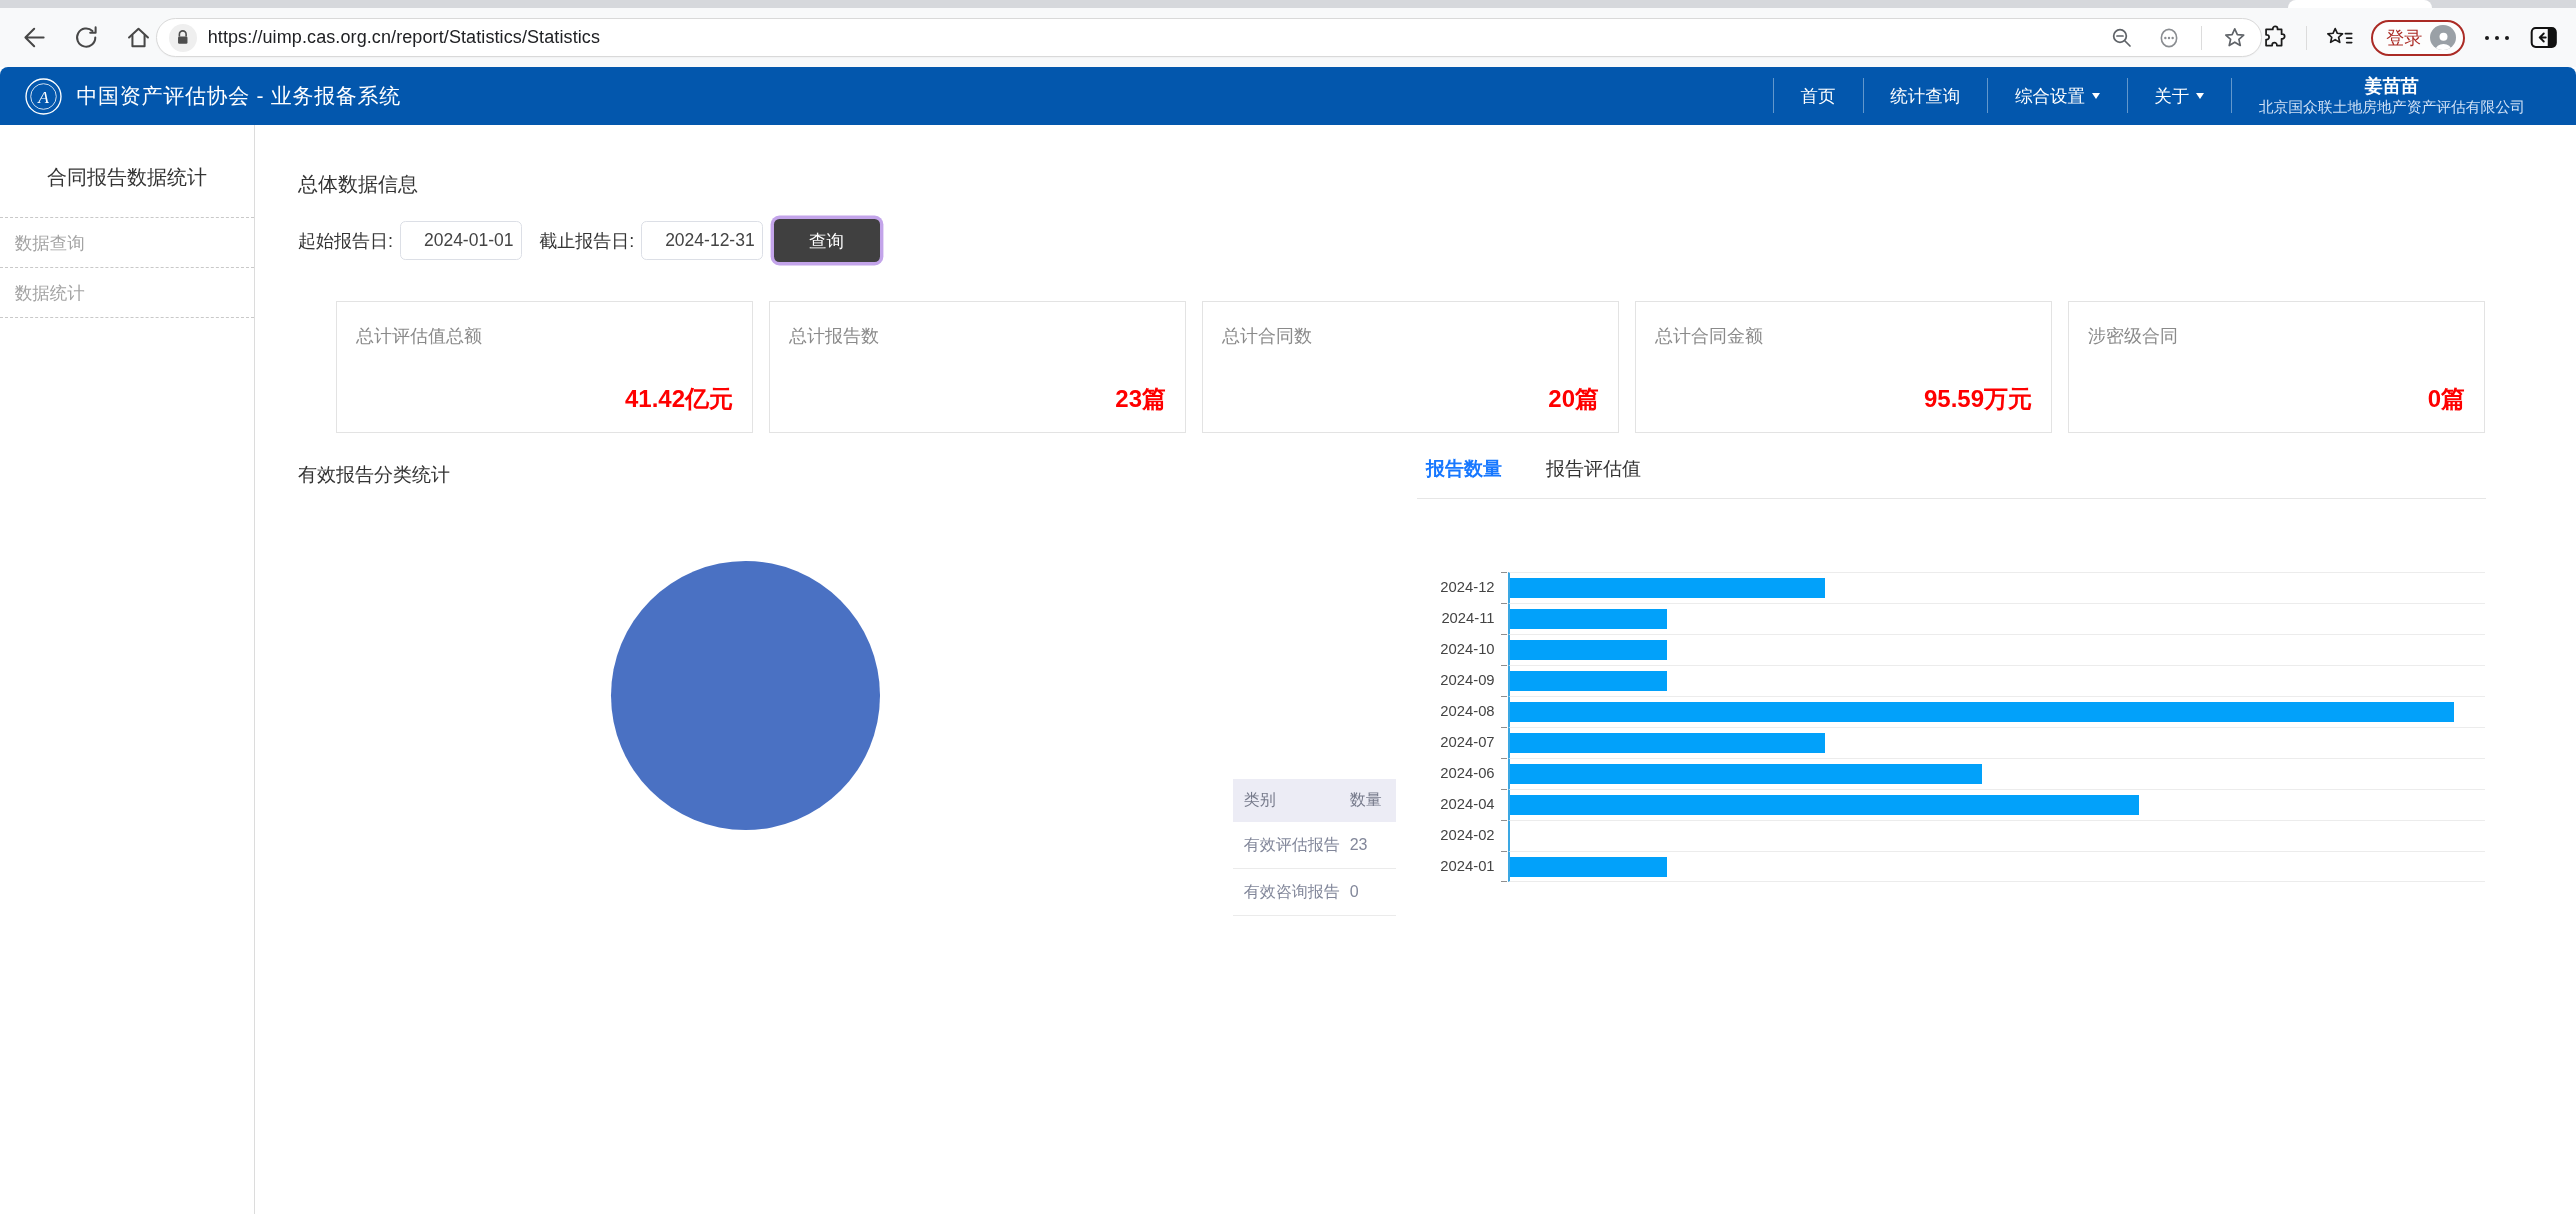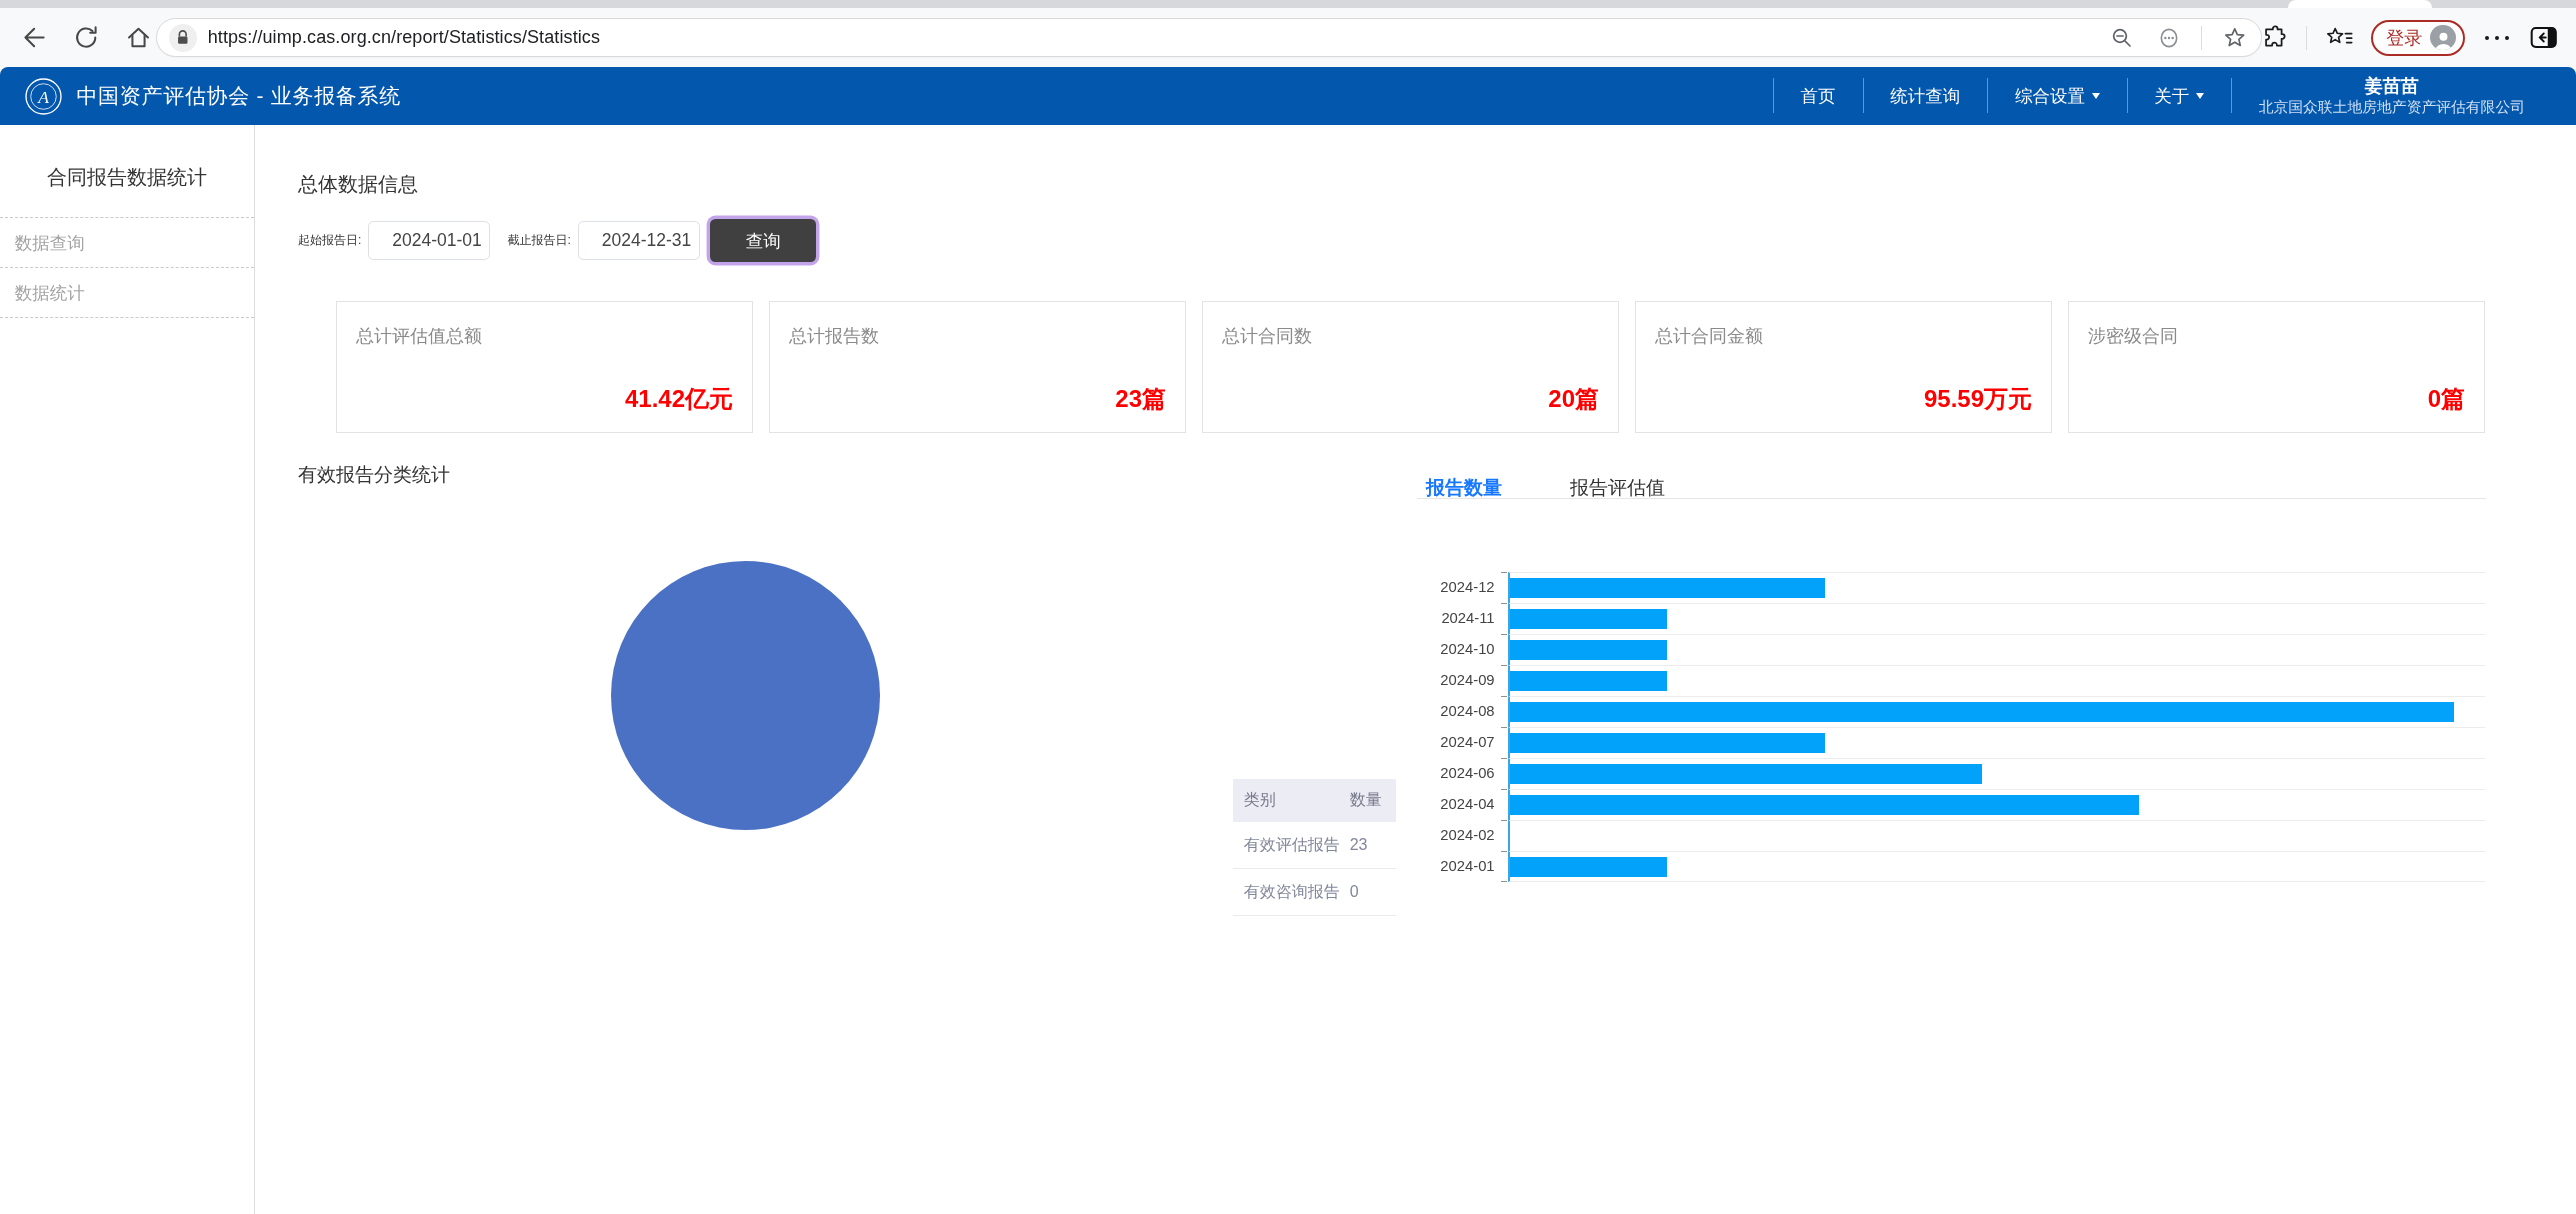--- a/index.html
+++ b/index.html
@@ -40,41 +40,41 @@
   
   .page-body { display:flex; height:1089px; }
   .sidebar { width:255px; flex:none; border-right:0.7px solid #dcdcdc; padding-top:39px; }
   .sidebar-title { text-align:center; font-size:20px; color:#333; padding-bottom:25.5px; border-bottom:0.7px dashed #c9c9c9; }
   .sidebar-item { height:50px; line-height:50px; padding-left:14.8px; font-size:17.5px; color:#a3a3a3; border-bottom:0.7px dashed #c9c9c9; cursor:pointer; }
 
   .main { position:relative; flex:1; }
   .overview-title { position:absolute; left:43px; top:46px; font-size:20px; color:#333; font-weight:500; }
 
   .filter-row { position:absolute; left:43px; top:94px; display:flex; align-items:center; }
-  .filter-label { font-size:12px; color:#333; margin-right:6.7px; white-space:nowrap; }
+  .filter-label { font-size:18px; color:#333; margin-right:6.7px; white-space:nowrap; }
   .date-input { width:122px; height:39px; border:0.7px solid #dcdfe6; border-radius:5.4px; font-size:17.5px; color:#444;
     text-align:center; font-family:"Liberation Sans",sans-serif; background:#fff;padding-left:16px; }
   .gap1 { width:17.5px; } .gap2 { width:10.7px; }
   .query-btn { width:106px; height:43px; background:#404040; border:none; border-radius:5.4px; color:#fff; font-size:17.5px;
     box-shadow:0 0 0 3.4px #c3a4ea; cursor:pointer; font-family:"Liberation Sans",sans-serif; }
 
   .cards-row { position:absolute; left:81px; top:176px; width:2149px; display:flex; gap:16px; }
   .stat-card { flex:1; height:132px; background:#fff; border:0.7px solid #e3e3e3; position:relative; }
   .card-title { position:absolute; left:19px; top:21.5px; font-size:18px; color:#8a8a8a; }
   .card-value { position:absolute; right:19px; bottom:17.5px; font-size:24px; font-weight:bold; color:#fe0000; }
 
   .pie-title { position:absolute; left:43px; top:337px; font-size:19px; color:#333; }
   .pie-circle { position:absolute; left:356px; top:436px; width:269px; height:269px; border-radius:50%; background:#4a71c3; cursor:pointer; }
 
   .mini-table { position:absolute; left:978px; top:654px; width:163px; font-size:16px; }
   .mt-head { display:flex; align-items:center; height:43px; background:#ececf5; color:#75798a; padding-left:10.7px; }
   .mt-row { display:flex; align-items:center; height:47px; border-bottom:0.7px solid #ebebeb; color:#82879a; padding-left:10.7px; background:#fff; }
   .mt-col1 { width:106px; } .mt-col2 { flex:1; }
 
-  .chart-tabs { position:absolute; left:1171px; top:350px; display:flex; gap:68px; font-size:19px; }
+  .chart-tabs { position:absolute; left:1171px; top:331px; display:flex; gap:44px; font-size:19px; }
   .chart-tab { cursor:pointer; color:#333; }
   .chart-tab.active { color:#1677ff; font-weight:bold; }
   .tabs-divider { position:absolute; left:1162px; top:373px; width:1069px; height:1.3px; background:#e6e6e6; }
 
   .bar-chart { position:absolute; left:1135px; top:447px; width:1095px; }
   .bar-row { display:flex; height:31px; }
   .bar-label { width:118px; padding-right:13.4px; text-align:right; font-size:14.8px; color:#444; line-height:31px; flex:none; }
   .bar-track { flex:1; position:relative; border-left:2px solid #3aa7e3; border-top:0.7px solid #ececec; }
   .bar-row:last-child .bar-track { border-bottom:0.7px solid #ececec; }
   .bar-track::before { content:''; position:absolute; left:-8.7px; top:-1.3px; width:6px; height:1.3px; background:#8f8f8f; }

